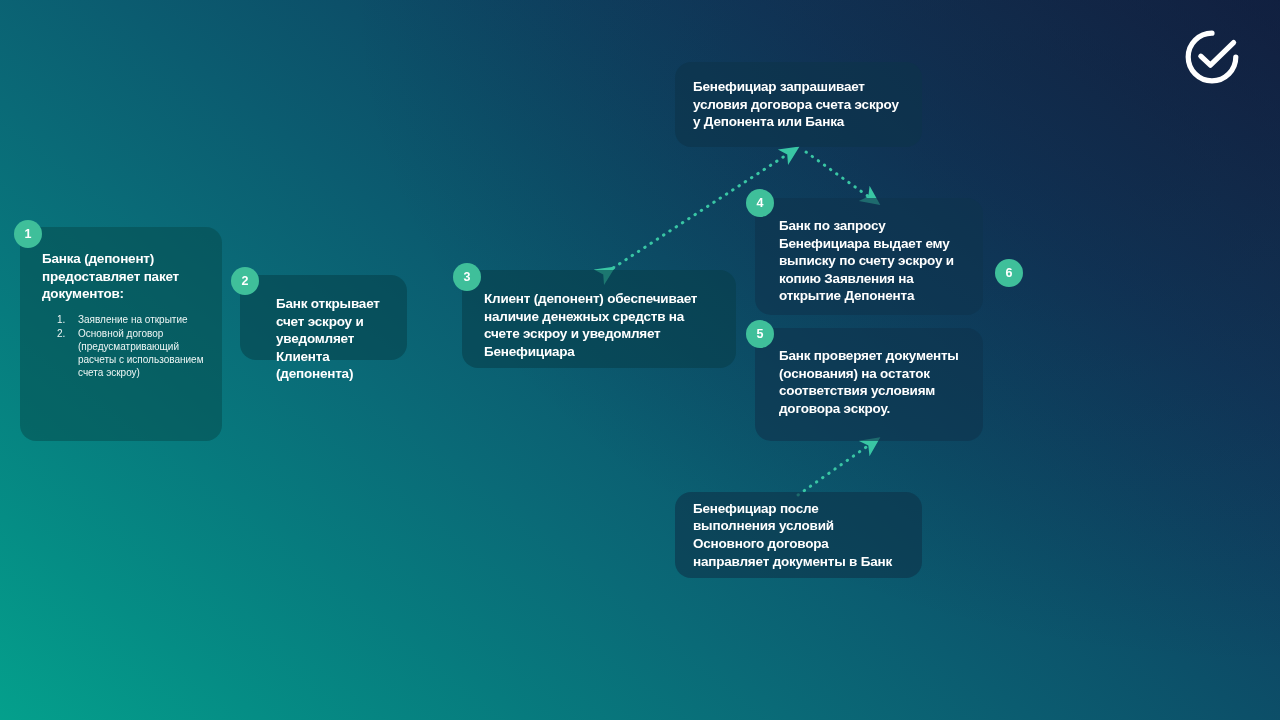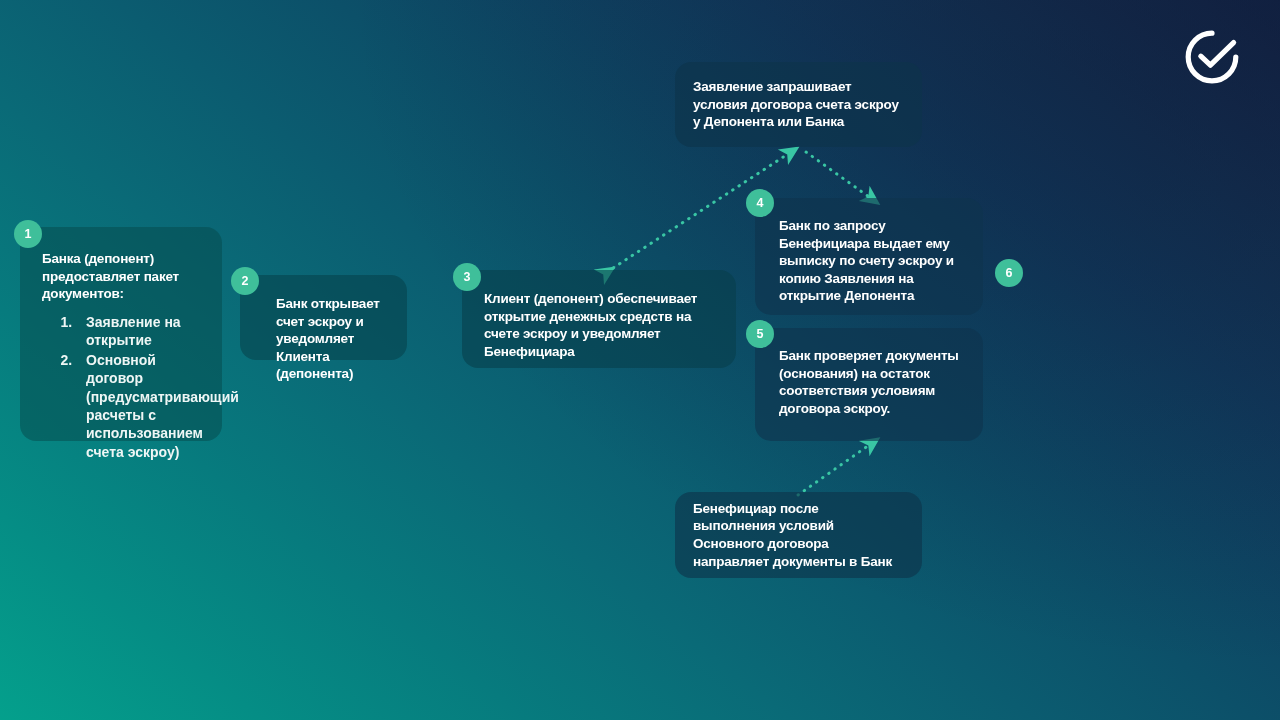--- a/index.html
+++ b/index.html
@@ -90,25 +90,25 @@
     z-index: 5;
   }
 
   
   #card-1 {
     left: 20px; top: 227px; width: 202px; height: 214px;
     background: rgba(5, 74, 76, 0.52);
   }
   #card-1 .card-title { padding: 17px 22px 0 22px; }
   #card-1 ol {
-    margin: 10px 0 0 16px;
+    margin: 10px 0 0 8px;
     padding: 0 16px 0 40px;
-    font-size: 14px;
+    font-size: 10px;
     line-height: 1.32;
-    font-weight: bold;
+    font-weight: normal;
     color: #eef6f5;
   }
   #card-1 ol li { margin-bottom: 1px; padding-left: 10px; }
   #badge-1 { left: 14px; top: 220px; }
 
   #card-2 {
     left: 240px; top: 275px; width: 167px; height: 85px;
     background: rgba(6, 64, 72, 0.55);
   }
   #card-2 .card-title { padding: 14px 18px 0 36px; }
@@ -207,21 +207,21 @@
 
     <div class="card" id="card-2">
       <div class="card-body">
         <p class="card-title">Банк открывает счет эскроу и уведомляет Клиента (депонента)</p>
       </div>
     </div>
     <div class="badge" id="badge-2">2</div>
 
     <div class="card" id="card-3">
       <div class="card-body">
-        <p class="card-title">Клиент (депонент) обеспечивает открытие денежных средств на счете эскроу и уведомляет Бенефициара</p>
+        <p class="card-title">Клиент (депонент) обеспечивает наличие денежных средств на счете эскроу и уведомляет Бенефициара</p>
       </div>
     </div>
     <div class="badge" id="badge-3">3</div>
 
     <div class="card" id="card-4">
       <div class="card-body">
         <p class="card-title">Банк по запросу Бенефициара выдает ему выписку по счету эскроу и копию Заявления на открытие Депонента</p>
       </div>
     </div>
     <div class="badge" id="badge-4">4</div>
@@ -229,21 +229,21 @@
     <div class="card" id="card-5">
       <div class="card-body">
         <p class="card-title">Банк проверяет документы (основания) на остаток соответствия условиям договора эскроу.</p>
       </div>
     </div>
     <div class="badge" id="badge-5">5</div>
 
     <div class="badge" id="badge-6">6</div>
 
     <div class="callout" id="callout-top">
-      <p class="card-title">Заявление запрашивает условия договора счета эскроу у Депонента или Банка</p>
+      <p class="card-title">Бенефициар запрашивает условия договора счета эскроу у Депонента или Банка</p>
     </div>
 
     <div class="callout" id="callout-bottom">
       <p class="card-title">Бенефициар после выполнения условий Основного договора направляет документы в Банк</p>
     </div>
   </div>
 
   <div id="logo-wrap">
     <svg width="58" height="58" viewBox="0 0 58 58">
       <path d="M29 5.2 A23.8 23.8 0 1 0 52.8 29" fill="none" stroke="#ffffff" stroke-width="5.2" stroke-linecap="round"></path>

